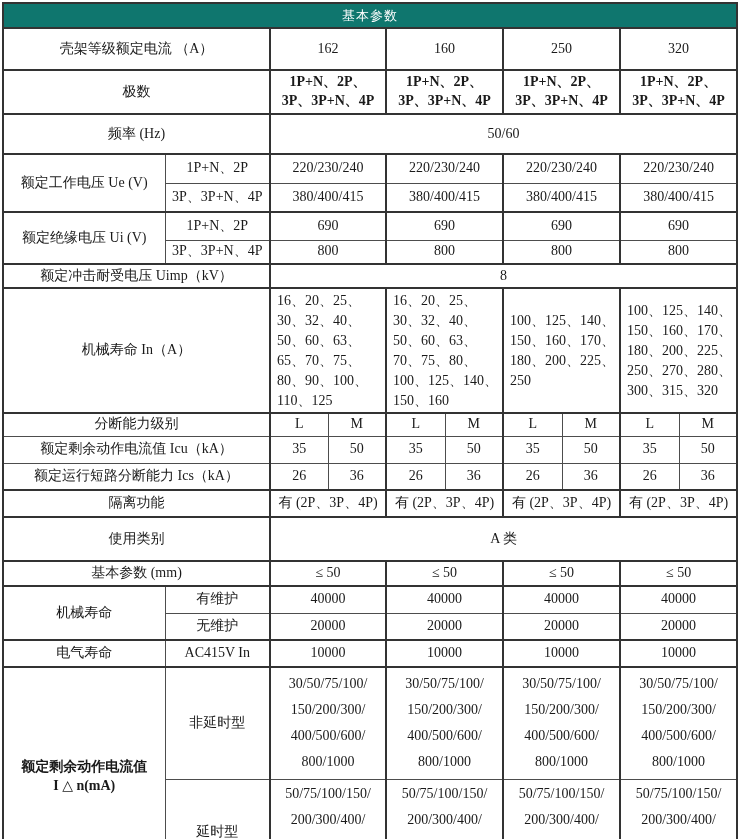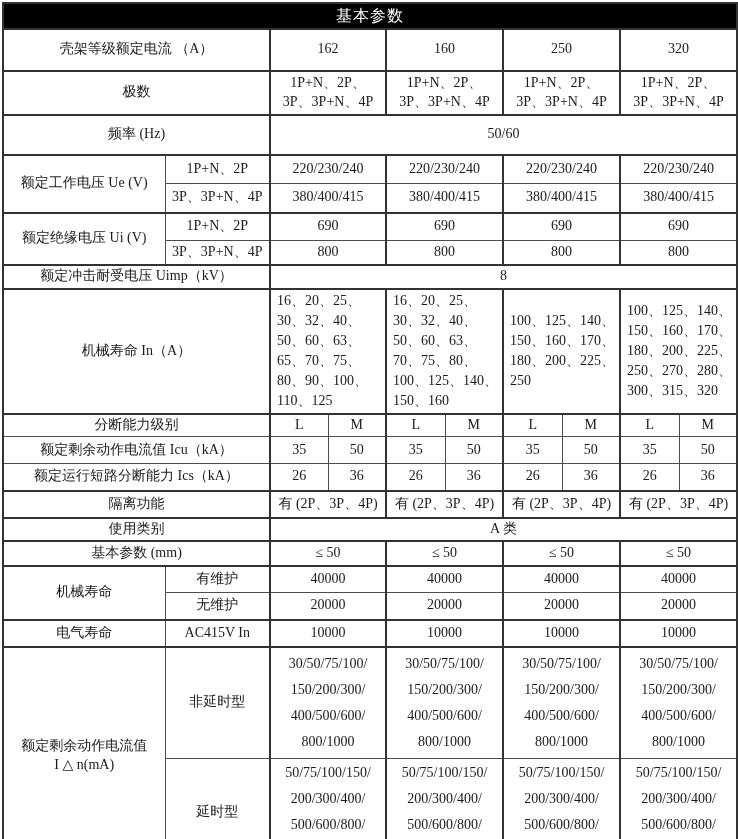--- a/index.html
+++ b/index.html
@@ -13,24 +13,24 @@
   }
   td{
     border:1px solid #4d4d4d;
     text-align:center;vertical-align:middle;
     font-size:14px;line-height:1.35;
     padding:1px 3px;overflow:hidden;
   }
   tr.thick td{border-top-width:2px;border-top-color:#333333;}
   td.cb{border-left-width:2px;border-left-color:#333333;}
   td.header-cell{
-    background:#000000;color:#ffffff;font-size:16px;
+    background:#0f766e;color:#ffffff;font-size:13px;
     border:1px solid #333333;letter-spacing:1px;
   }
-  td.ml{white-space:pre-line;}
+  td.ml{white-space:pre-line;font-weight:bold;}
   td.list{
     text-align:left;padding-left:6px;white-space:pre-line;line-height:20px;
   }
   td.res{white-space:pre-line;line-height:26px;}
 </style>
 </head>
 <body>
 
 <div class="page">
 <table class="spec">
@@ -176,21 +176,21 @@
   </tr>
 
   <tr class="thick" style="height:27px">
     <td colspan="2">隔离功能</td>
     <td colspan="2" class="cb">有 (2P、3P、4P)</td>
     <td colspan="2" class="cb">有 (2P、3P、4P)</td>
     <td colspan="2" class="cb">有 (2P、3P、4P)</td>
     <td colspan="2" class="cb">有 (2P、3P、4P)</td>
   </tr>
 
-  <tr class="thick" style="height:23px">
+  <tr class="thick" style="height:44px">
     <td colspan="2">使用类别</td>
     <td colspan="8" class="cb">A 类</td>
   </tr>
 
   <tr class="thick" style="height:25px">
     <td colspan="2">基本参数 (mm)</td>
     <td colspan="2" class="cb">≤ 50</td>
     <td colspan="2" class="cb">≤ 50</td>
     <td colspan="2" class="cb">≤ 50</td>
     <td colspan="2" class="cb">≤ 50</td>

